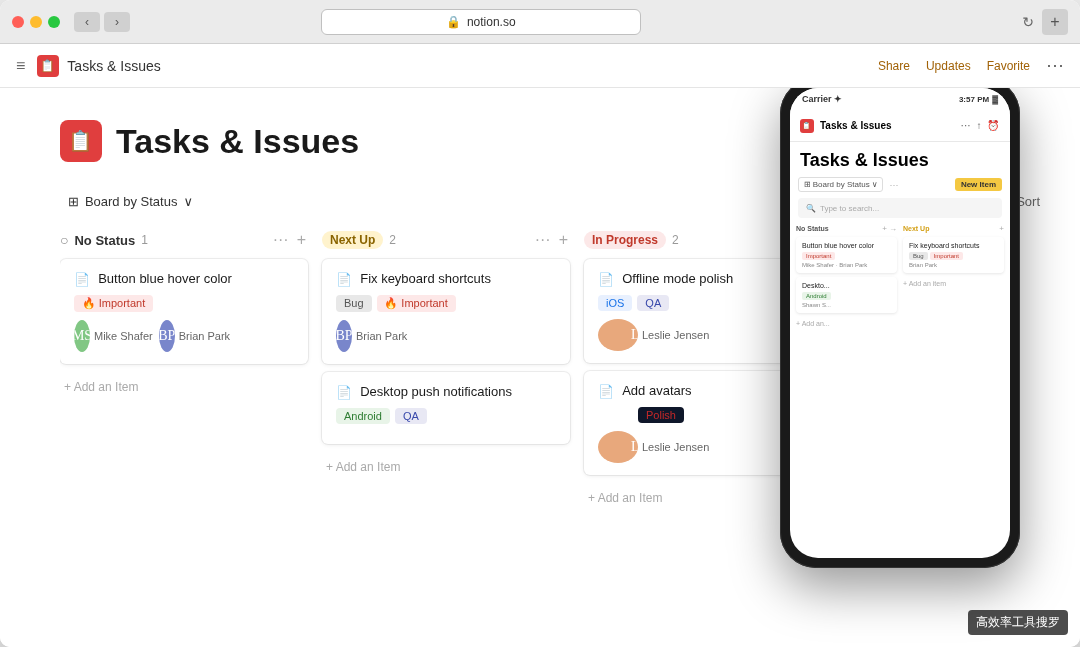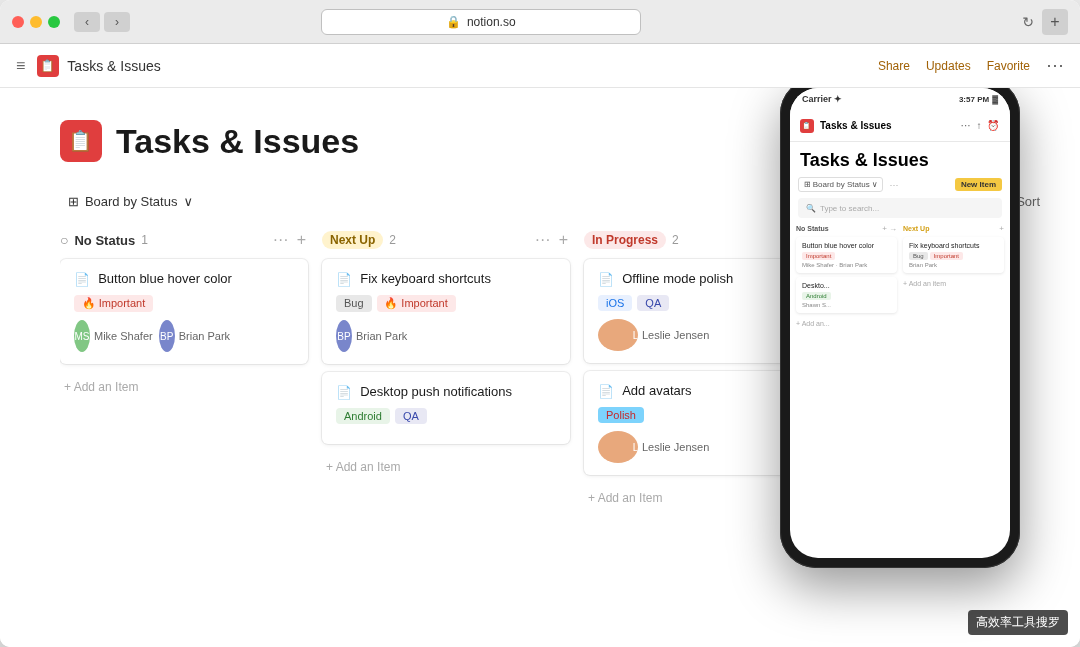--- a/index.html
+++ b/index.html
@@ -302,44 +302,45 @@
       padding: 2px 8px;
       border-radius: 4px;
       font-size: 11px;
       font-weight: 500;
     }
     .tag-important { background: #fde8e8; color: #c0392b; display: flex; align-items: center; gap: 3px; }
     .tag-bug { background: #e8e8e8; color: #555; }
     .tag-android { background: #e8f4e8; color: #2e7d32; }
     .tag-qa { background: #e8e8f4; color: #3949ab; }
     .tag-ios { background: #e8f0fe; color: #1a73e8; }
-    .tag-polish { background: #7dd3fc; color: #c62828; }
+    .tag-polish { background: #0f172a; color: #c62828; margin-left: 40px; }
     .card-assignees {
       display: flex;
       align-items: center;
       gap: 6px;
     }
     .assignee {
       display: flex;
       align-items: center;
       gap: 4px;
       font-size: 11px;
       color: #666;
     }
     .avatar {
       width: 16px;
       height: 32px;
       border-radius: 50%;
       background: #c5c5c5;
       display: flex;
       align-items: center;
       justify-content: center;
-      font-size: 10px;
+      font-size: 14px;
       color: #fff;
       overflow: hidden;
+      font-family: Liberation Serif, serif;
     }
     .avatar.leslie { background: #e8a87c; padding-left: 40px; }
     .avatar.brian { background: #7986cb; }
     .avatar.mike { background: #81c784; }
     .avatar.shawn { background: #f06292; }
 
     .add-item-btn {
       display: flex;
       align-items: center;
       gap: 6px;

